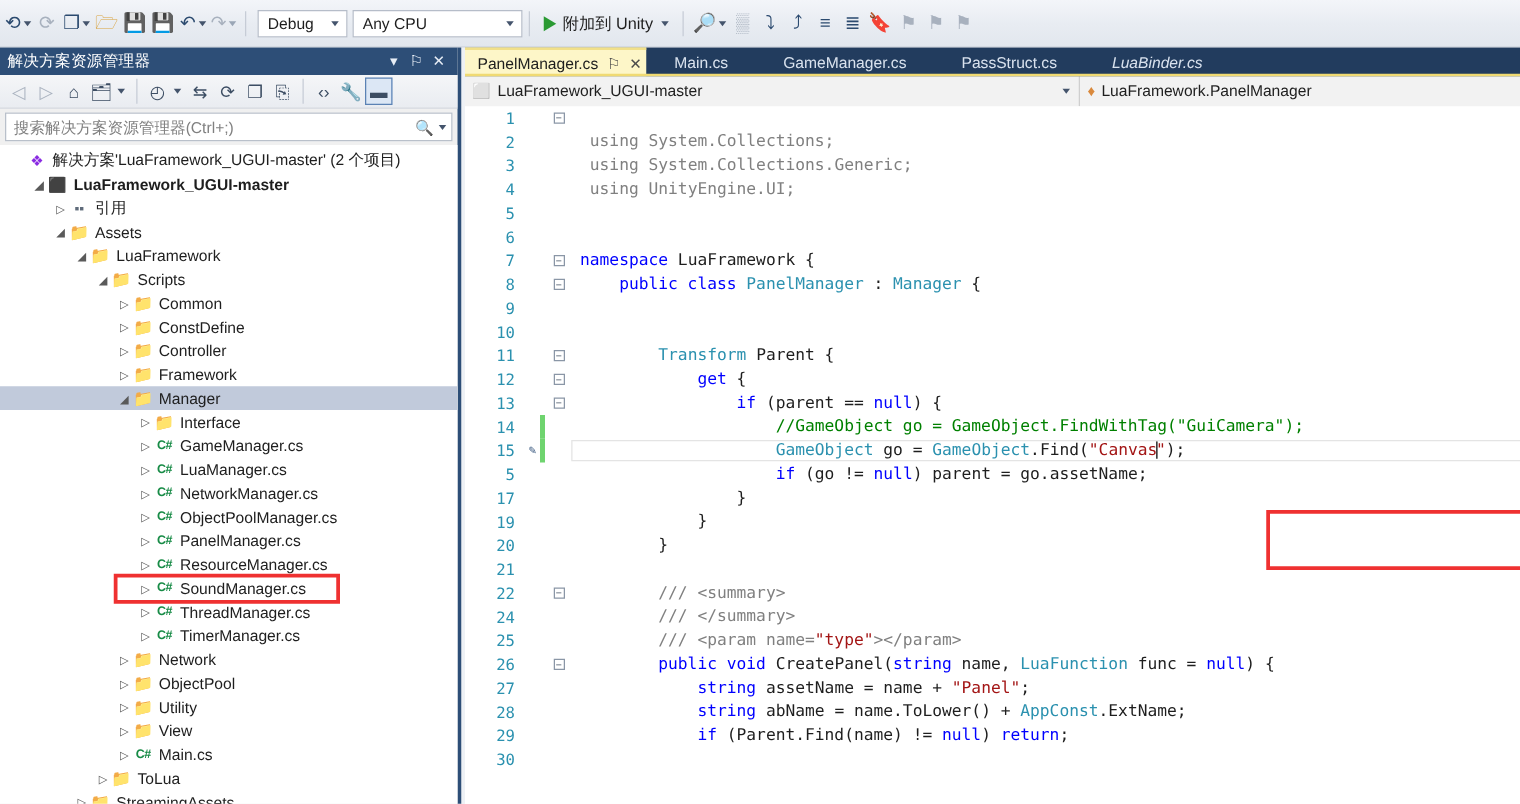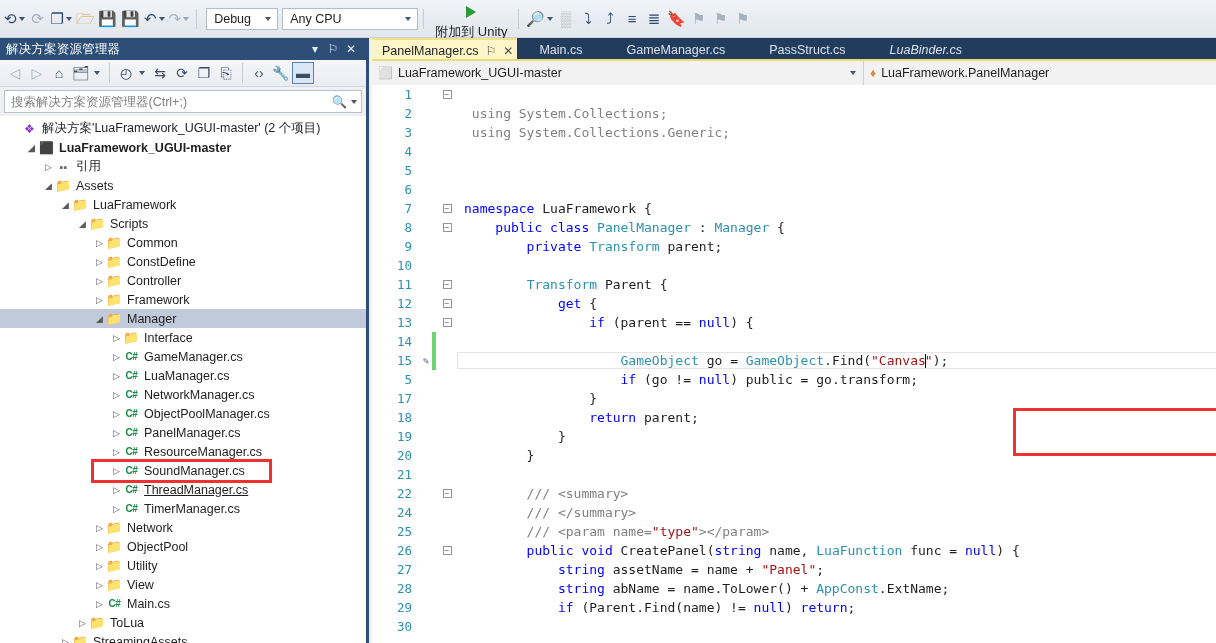--- a/index.html
+++ b/index.html
@@ -24,21 +24,21 @@
            border-top:4px solid #44546c; margin-left:2px;}
   .caret.dim {border-top-color:#9aa6b6;}
   .combo {
     height:22px; background:#fff; border:1px solid #b6bdc9; display:flex;
     align-items:center; padding:0 4px 0 7px; font-size:12.5px; color:#1e1e1e;
     margin-left:4px;
   }
   .combo .caret { margin-left:auto; margin-right:2px;}
   #cfgCombo { width:72px; }
   #platCombo { width:136px; }
-  .run-btn { display:flex; align-items:center; gap:5px; padding:0 6px; height:26px;flex-direction:column;}
+  .run-btn { display:flex; align-items:center; gap:5px; padding:0 6px; height:26px;}
   .play-tri { width:0;height:0;border-top:6px solid transparent;border-bottom:6px solid transparent;
               border-left:10px solid #2a9a33;}
   .run-label { font-size:13px; color:#1e1e1e; }
   .ico { font-size:15px; line-height:1; color:#2c5d94; }
   .ico.dim { color:#a8b1be; }
   .ico.gold { color:#d9a441; }
   .ico.dark { color:#2b4a6f; }
 
   
   #solutionPanel {
@@ -375,21 +375,21 @@
         <span style="padding-left: 4px;">ResourceManager.cs</span>
       </div>
       <div class="node" style="padding-left: 110px;">
         <span class="tw">▷</span>
         <span class="nicon cs">C#</span>
         <span style="padding-left: 4px;">SoundManager.cs</span>
       </div>
       <div class="node" style="padding-left: 110px;">
         <span class="tw">▷</span>
         <span class="nicon cs">C#</span>
-        <span style="padding-left: 4px; text-decoration: underline;">ThreadManager.cs</span>
+        <span style="padding-left: 4px;">ThreadManager.cs</span>
       </div>
       <div class="node" style="padding-left: 110px;">
         <span class="tw">▷</span>
         <span class="nicon cs">C#</span>
         <span style="padding-left: 4px;">TimerManager.cs</span>
       </div>
       <div class="node" style="padding-left: 93px;">
         <span class="tw">▷</span>
         <span class="nicon folder">📁</span>
         <span style="padding-left: 4px;">Network</span>
@@ -462,35 +462,34 @@
       <span class="nav-cls-ico">♦</span>
       <span>LuaFramework.PanelManager</span>
     </div>
   </div>
 
   <div id="codeWrap">
     <div id="codeScroll">
         <div class="cline"><span class="ln">1</span><span class="gutter-edit"></span><span class="changebar"></span><span class="outline"><span class="box-glyph">−</span></span></div>
         <div class="cline"><span class="ln">2</span><span class="gutter-edit"></span><span class="changebar"></span><span class="outline"><span class="vline"></span></span><span class="code"><span class="dim"> using </span><span class="dim">System.Collections;</span></span></div>
         <div class="cline"><span class="ln">3</span><span class="gutter-edit"></span><span class="changebar"></span><span class="outline"><span class="vline"></span></span><span class="code"><span class="dim"> using </span><span class="dim">System.Collections.Generic;</span></span></div>
-        <div class="cline"><span class="ln">4</span><span class="gutter-edit"></span><span class="changebar"></span><span class="outline"><span class="vline"></span></span></div>
+        <div class="cline"><span class="ln">4</span><span class="gutter-edit"></span><span class="changebar"></span><span class="outline"><span class="vline"></span></span><span class="code"><span class="dim"> using </span><span class="dim">UnityEngine.UI;</span></span></div>
         <div class="cline"><span class="ln">5</span><span class="gutter-edit"></span><span class="changebar"></span><span class="outline"><span class="vline half-bot"></span></span></div>
         <div class="cline"><span class="ln">6</span><span class="gutter-edit"></span><span class="changebar"></span><span class="outline"></span><span class="code"></span></div>
         <div class="cline"><span class="ln">7</span><span class="gutter-edit"></span><span class="changebar"></span><span class="outline"><span class="box-glyph">−</span></span><span class="code"><span class="kw">namespace </span><span class="pln">LuaFramework {</span></span></div>
         <div class="cline"><span class="ln">8</span><span class="gutter-edit"></span><span class="changebar"></span><span class="outline"><span class="box-glyph">−</span></span><span class="code"><span class="kw">    public class </span><span class="type">PanelManager</span><span class="pln"> : </span><span class="type">Manager</span><span class="pln"> {</span></span></div>
-        <div class="cline"><span class="ln">9</span><span class="gutter-edit"></span><span class="changebar"></span><span class="outline"><span class="vline"></span></span><span class="code"><span class="kw">        private </span><span class="type">Transform</span><span class="pln"> parent;</span></span></div>
+        <div class="cline"><span class="ln">9</span><span class="gutter-edit"></span><span class="changebar"></span><span class="outline"><span class="vline"></span></span></div>
         <div class="cline"><span class="ln">10</span><span class="gutter-edit"></span><span class="changebar"></span><span class="outline"><span class="vline"></span></span><span class="code"></span></div>
         <div class="cline"><span class="ln">11</span><span class="gutter-edit"></span><span class="changebar"></span><span class="outline"><span class="box-glyph">−</span></span><span class="code"><span class="pln">        </span><span class="type">Transform</span><span class="pln"> Parent {</span></span></div>
         <div class="cline"><span class="ln">12</span><span class="gutter-edit"></span><span class="changebar"></span><span class="outline"><span class="box-glyph">−</span></span><span class="code"><span class="pln">            </span><span class="kw">get</span><span class="pln"> {</span></span></div>
         <div class="cline"><span class="ln">13</span><span class="gutter-edit"></span><span class="changebar"></span><span class="outline"><span class="box-glyph">−</span></span><span class="code"><span class="pln">                </span><span class="kw">if</span><span class="pln"> (parent == </span><span class="kw">null</span><span class="pln">) {</span></span></div>
-        <div class="cline"><span class="ln">14</span><span class="gutter-edit"></span><span class="changebar green"></span><span class="outline"><span class="vline"></span></span></div>
+        <div class="cline"><span class="ln">14</span><span class="gutter-edit"></span><span class="changebar green"></span><span class="outline"><span class="vline"></span></span><span class="code"><span class="cmt">                    //GameObject go = GameObject.FindWithTag("GuiCamera");</span></span></div>
         <div class="cline"><span class="ln">15</span><span class="gutter-edit">✎</span><span class="changebar green"></span><span class="outline"><span class="vline"></span></span><span class="code curline-box"><span class="pln">                    </span><span class="type">GameObject</span><span class="pln"> go = </span><span class="type">GameObject</span><span class="pln">.Find(</span><span class="str">"Canvas</span><span class="caret-bar"></span><span class="str">"</span><span class="pln">);</span></span></div>
-        <div class="cline"><span class="ln">5</span><span class="gutter-edit"></span><span class="changebar"></span><span class="outline"><span class="vline"></span></span><span class="code"><span class="pln">                    </span><span class="kw">if</span><span class="pln"> (go != </span><span class="kw">null</span><span class="pln">) public = go.transform;</span></span></div>
+        <div class="cline"><span class="ln">5</span><span class="gutter-edit"></span><span class="changebar"></span><span class="outline"><span class="vline"></span></span><span class="code"><span class="pln">                    </span><span class="kw">if</span><span class="pln"> (go != </span><span class="kw">null</span><span class="pln">) parent = go.assetName;</span></span></div>
         <div class="cline"><span class="ln">17</span><span class="gutter-edit"></span><span class="changebar"></span><span class="outline"><span class="vline"></span></span><span class="code"><span class="pln">                }</span></span></div>
-        <div class="cline"><span class="ln">18</span><span class="gutter-edit"></span><span class="changebar"></span><span class="outline"><span class="vline"></span></span><span class="code"><span class="pln">                </span><span class="kw">return</span><span class="pln"> parent;</span></span></div>
         <div class="cline"><span class="ln">19</span><span class="gutter-edit"></span><span class="changebar"></span><span class="outline"><span class="vline"></span></span><span class="code"><span class="pln">            }</span></span></div>
         <div class="cline"><span class="ln">20</span><span class="gutter-edit"></span><span class="changebar"></span><span class="outline"><span class="vline"></span></span><span class="code"><span class="pln">        }</span></span></div>
         <div class="cline"><span class="ln">21</span><span class="gutter-edit"></span><span class="changebar"></span><span class="outline"><span class="vline"></span></span><span class="code"></span></div>
         <div class="cline"><span class="ln">22</span><span class="gutter-edit"></span><span class="changebar"></span><span class="outline"><span class="box-glyph">−</span></span><span class="code"><span class="doc">        /// </span><span class="doc">&lt;summary&gt;</span></span></div>
         <div class="cline"><span class="ln">24</span><span class="gutter-edit"></span><span class="changebar"></span><span class="outline"><span class="vline"></span></span><span class="code"><span class="doc">        /// </span><span class="doc">&lt;/summary&gt;</span></span></div>
         <div class="cline"><span class="ln">25</span><span class="gutter-edit"></span><span class="changebar"></span><span class="outline"><span class="vline"></span></span><span class="code"><span class="doc">        /// </span><span class="doc">&lt;param name=</span><span class="str">"type"</span><span class="doc">&gt;&lt;/param&gt;</span></span></div>
         <div class="cline"><span class="ln">26</span><span class="gutter-edit"></span><span class="changebar"></span><span class="outline"><span class="box-glyph">−</span></span><span class="code"><span class="kw">        public void </span><span class="pln">CreatePanel(</span><span class="kw">string</span><span class="pln"> name, </span><span class="type">LuaFunction</span><span class="pln"> func = </span><span class="kw">null</span><span class="pln">) {</span></span></div>
         <div class="cline"><span class="ln">27</span><span class="gutter-edit"></span><span class="changebar"></span><span class="outline"><span class="vline"></span></span><span class="code"><span class="pln">            </span><span class="kw">string</span><span class="pln"> assetName = name + </span><span class="str">"Panel"</span><span class="pln">;</span></span></div>
         <div class="cline"><span class="ln">28</span><span class="gutter-edit"></span><span class="changebar"></span><span class="outline"><span class="vline"></span></span><span class="code"><span class="pln">            </span><span class="kw">string</span><span class="pln"> abName = name.ToLower() + </span><span class="type">AppConst</span><span class="pln">.ExtName;</span></span></div>
         <div class="cline"><span class="ln">29</span><span class="gutter-edit"></span><span class="changebar"></span><span class="outline"><span class="vline"></span></span><span class="code"><span class="pln">            </span><span class="kw">if</span><span class="pln"> (Parent.Find(name) != </span><span class="kw">null</span><span class="pln">) </span><span class="kw">return</span><span class="pln">;</span></span></div>

